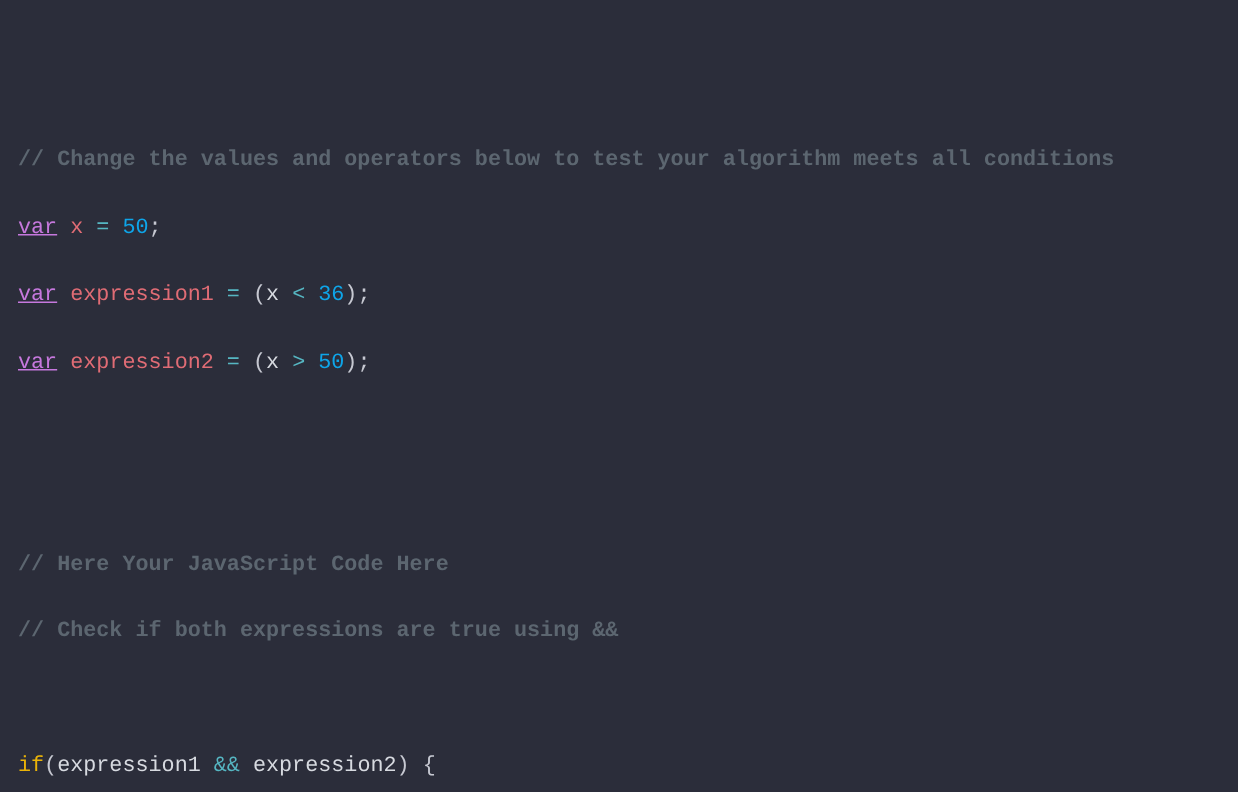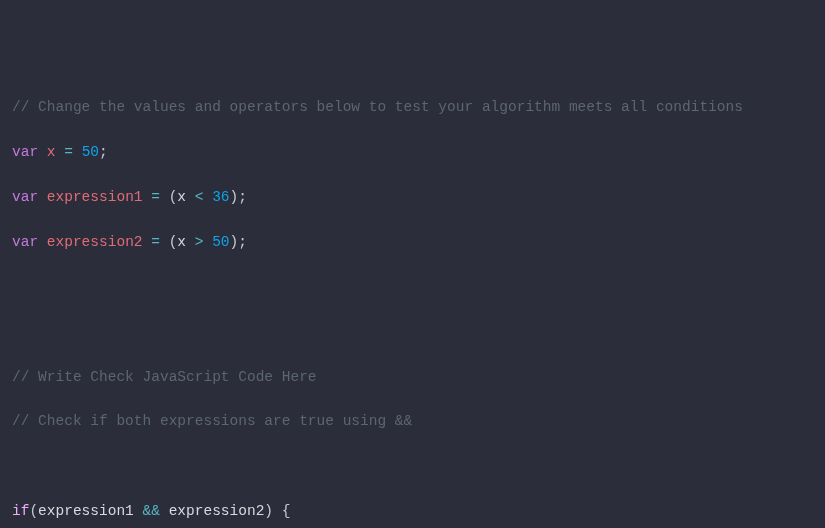--- a/index.html
+++ b/index.html
@@ -7,41 +7,41 @@
     padding: 6px 12px;
     background: #2b2d3a;
     font-family: "Consolas", "Menlo", "Courier New", monospace;
     font-size: 14.5px;
     line-height: 1.55;
     color: #c6c8d1;
     white-space: pre;
     overflow: hidden;
   }
   .line { display:block; min-height: 1.55em; }
-  .tok-comment { color:#5c6670; font-style: normal; }
-  .tok-keyword { color:#f0abfc; }
-  .tok-keyword-decl { color:#c678dd; }
+  .tok-comment { color:#5c6670; font-style: normal; font-weight: bold; }
+  .tok-keyword { color:#eab308; }
+  .tok-keyword-decl { color:#c678dd;text-decoration:underline; }
   .tok-var { color:#e06c75; }
   .tok-ident { color:#d7dae0; }
   .tok-op { color:#56b6c2; }
   .tok-num { color:#0ea5e9; }
   .tok-punc { color:#c6c8d1; }
 </style>
 </head>
 <body>
 
 
 
 <span class="line"><span class="tok-comment">// Change the values and operators below to test your algorithm meets all conditions</span></span>
 <span class="line"><span class="tok-keyword-decl">var</span> <span class="tok-var">x</span> <span class="tok-op">=</span> <span class="tok-num">50</span><span class="tok-punc">;</span></span>
 <span class="line"><span class="tok-keyword-decl">var</span> <span class="tok-var">expression1</span> <span class="tok-op">=</span> <span class="tok-punc">(</span><span class="tok-ident">x</span> <span class="tok-op">&lt;</span> <span class="tok-num">36</span><span class="tok-punc">)</span><span class="tok-punc">;</span></span>
 <span class="line"><span class="tok-keyword-decl">var</span> <span class="tok-var">expression2</span> <span class="tok-op">=</span> <span class="tok-punc">(</span><span class="tok-ident">x</span> <span class="tok-op">&gt;</span> <span class="tok-num">50</span><span class="tok-punc">)</span><span class="tok-punc">;</span></span>
 <span class="line"></span>
 <span class="line"></span>
-<span class="line"><span class="tok-comment">// Write Check JavaScript Code Here</span></span>
+<span class="line"><span class="tok-comment">// Here Your JavaScript Code Here</span></span>
 <span class="line"><span class="tok-comment">// Check if both expressions are true using &amp;&amp;</span></span>
 <span class="line"></span>
 <span class="line"><span class="tok-keyword">if</span><span class="tok-punc">(</span><span class="tok-ident">expression1</span> <span class="tok-op">&amp;&amp;</span> <span class="tok-ident">expression2</span><span class="tok-punc">)</span> <span class="tok-punc">{</span></span>
 
 
 
 
 
 
 

